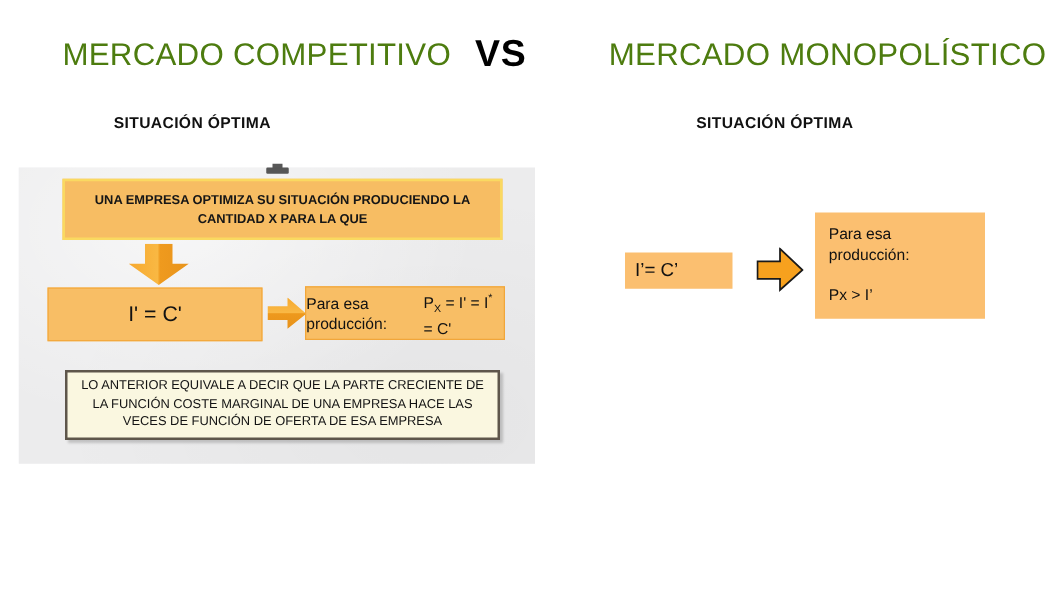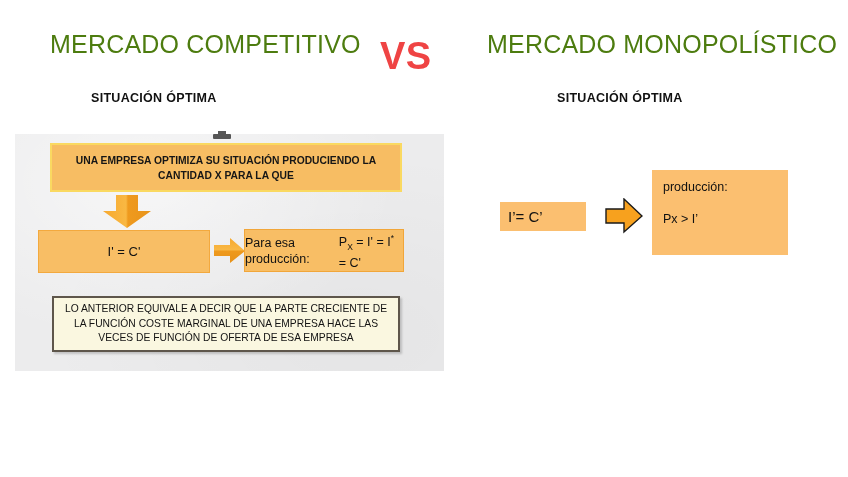--- a/index.html
+++ b/index.html
@@ -32,26 +32,26 @@
     letter-spacing: 0.2px;
     color: #4d7c0f;
     white-space: nowrap;
     line-height: 44px;
   }
   #title-competitive { left: 50px; top: 0; }
   #title-monopolistic { left: 487px; top: 0; }
   #vs-label {
     position: absolute;
     left: 380px;
-    top: 12px;
-    font-size: 38px;
+    top: 0;
+    font-size: 30px;
     font-weight: 700;
     line-height: 44px;
     letter-spacing: 0.5px;
-    color: #ef4444;
+    color: #000000;
   }
 
   .subtitle {
     position: absolute;
     font-size: 12.5px;
     font-weight: 700;
     letter-spacing: 0.3px;
     color: #111111;
     white-space: nowrap;
   }
@@ -59,21 +59,20 @@
   #subtitle-right { left: 557px; top: 91px; }
 
   
   #left-panel {
     position: absolute;
     left: 15px;
     top: 134px;
     width: 413px;
     height: 237px;
     background: #ececed;
-    padding-left: 16px;
   }
   #left-panel::after {
     
     content: "";
     position: absolute;
     inset: 0;
     background:
       radial-gradient(ellipse at 30% 20%, rgba(255,255,255,0.55), rgba(0,0,0,0) 60%),
       radial-gradient(ellipse at 80% 85%, rgba(0,0,0,0.03), rgba(0,0,0,0) 65%);
     pointer-events: none;
@@ -142,21 +141,21 @@
     height: 43px;
     background: #f8be65;
     border: 1px solid #f3a93e;
     box-sizing: border-box;
     display: flex;
     flex-direction: column;
     align-items: center;
     justify-content: center;
   }
   #box-ic .eq {
-    font-size: 13px;
+    font-size: 17px;
     font-weight: 400;
     line-height: 15px;
     color: #121212;
   }
   #box-ic .note {
     font-size: 8.3px;
     font-weight: 700;
     line-height: 11px;
     text-align: center;
     color: #171717;
@@ -337,16 +336,17 @@
   <div class="eq">I’= C’</div>
 </div>
 
 <div id="arrow-right-main">
   <svg width="38" height="36" viewBox="0 0 38 36" aria-hidden="true">
     <polygon points="1,11 19,11 19,1 37,18 19,34 19,25 1,25" fill="#F7A11E" stroke="#1a1a1a" stroke-width="1.4" stroke-linejoin="miter"></polygon>
   </svg>
 </div>
 
 <div id="box-prod-right">
+  <div class="line">Para esa</div>
   <div class="line">producción:</div>
   <div class="gap"></div>
   <div class="line">Px &gt; I’</div>
 </div>
 
 </body></html>

